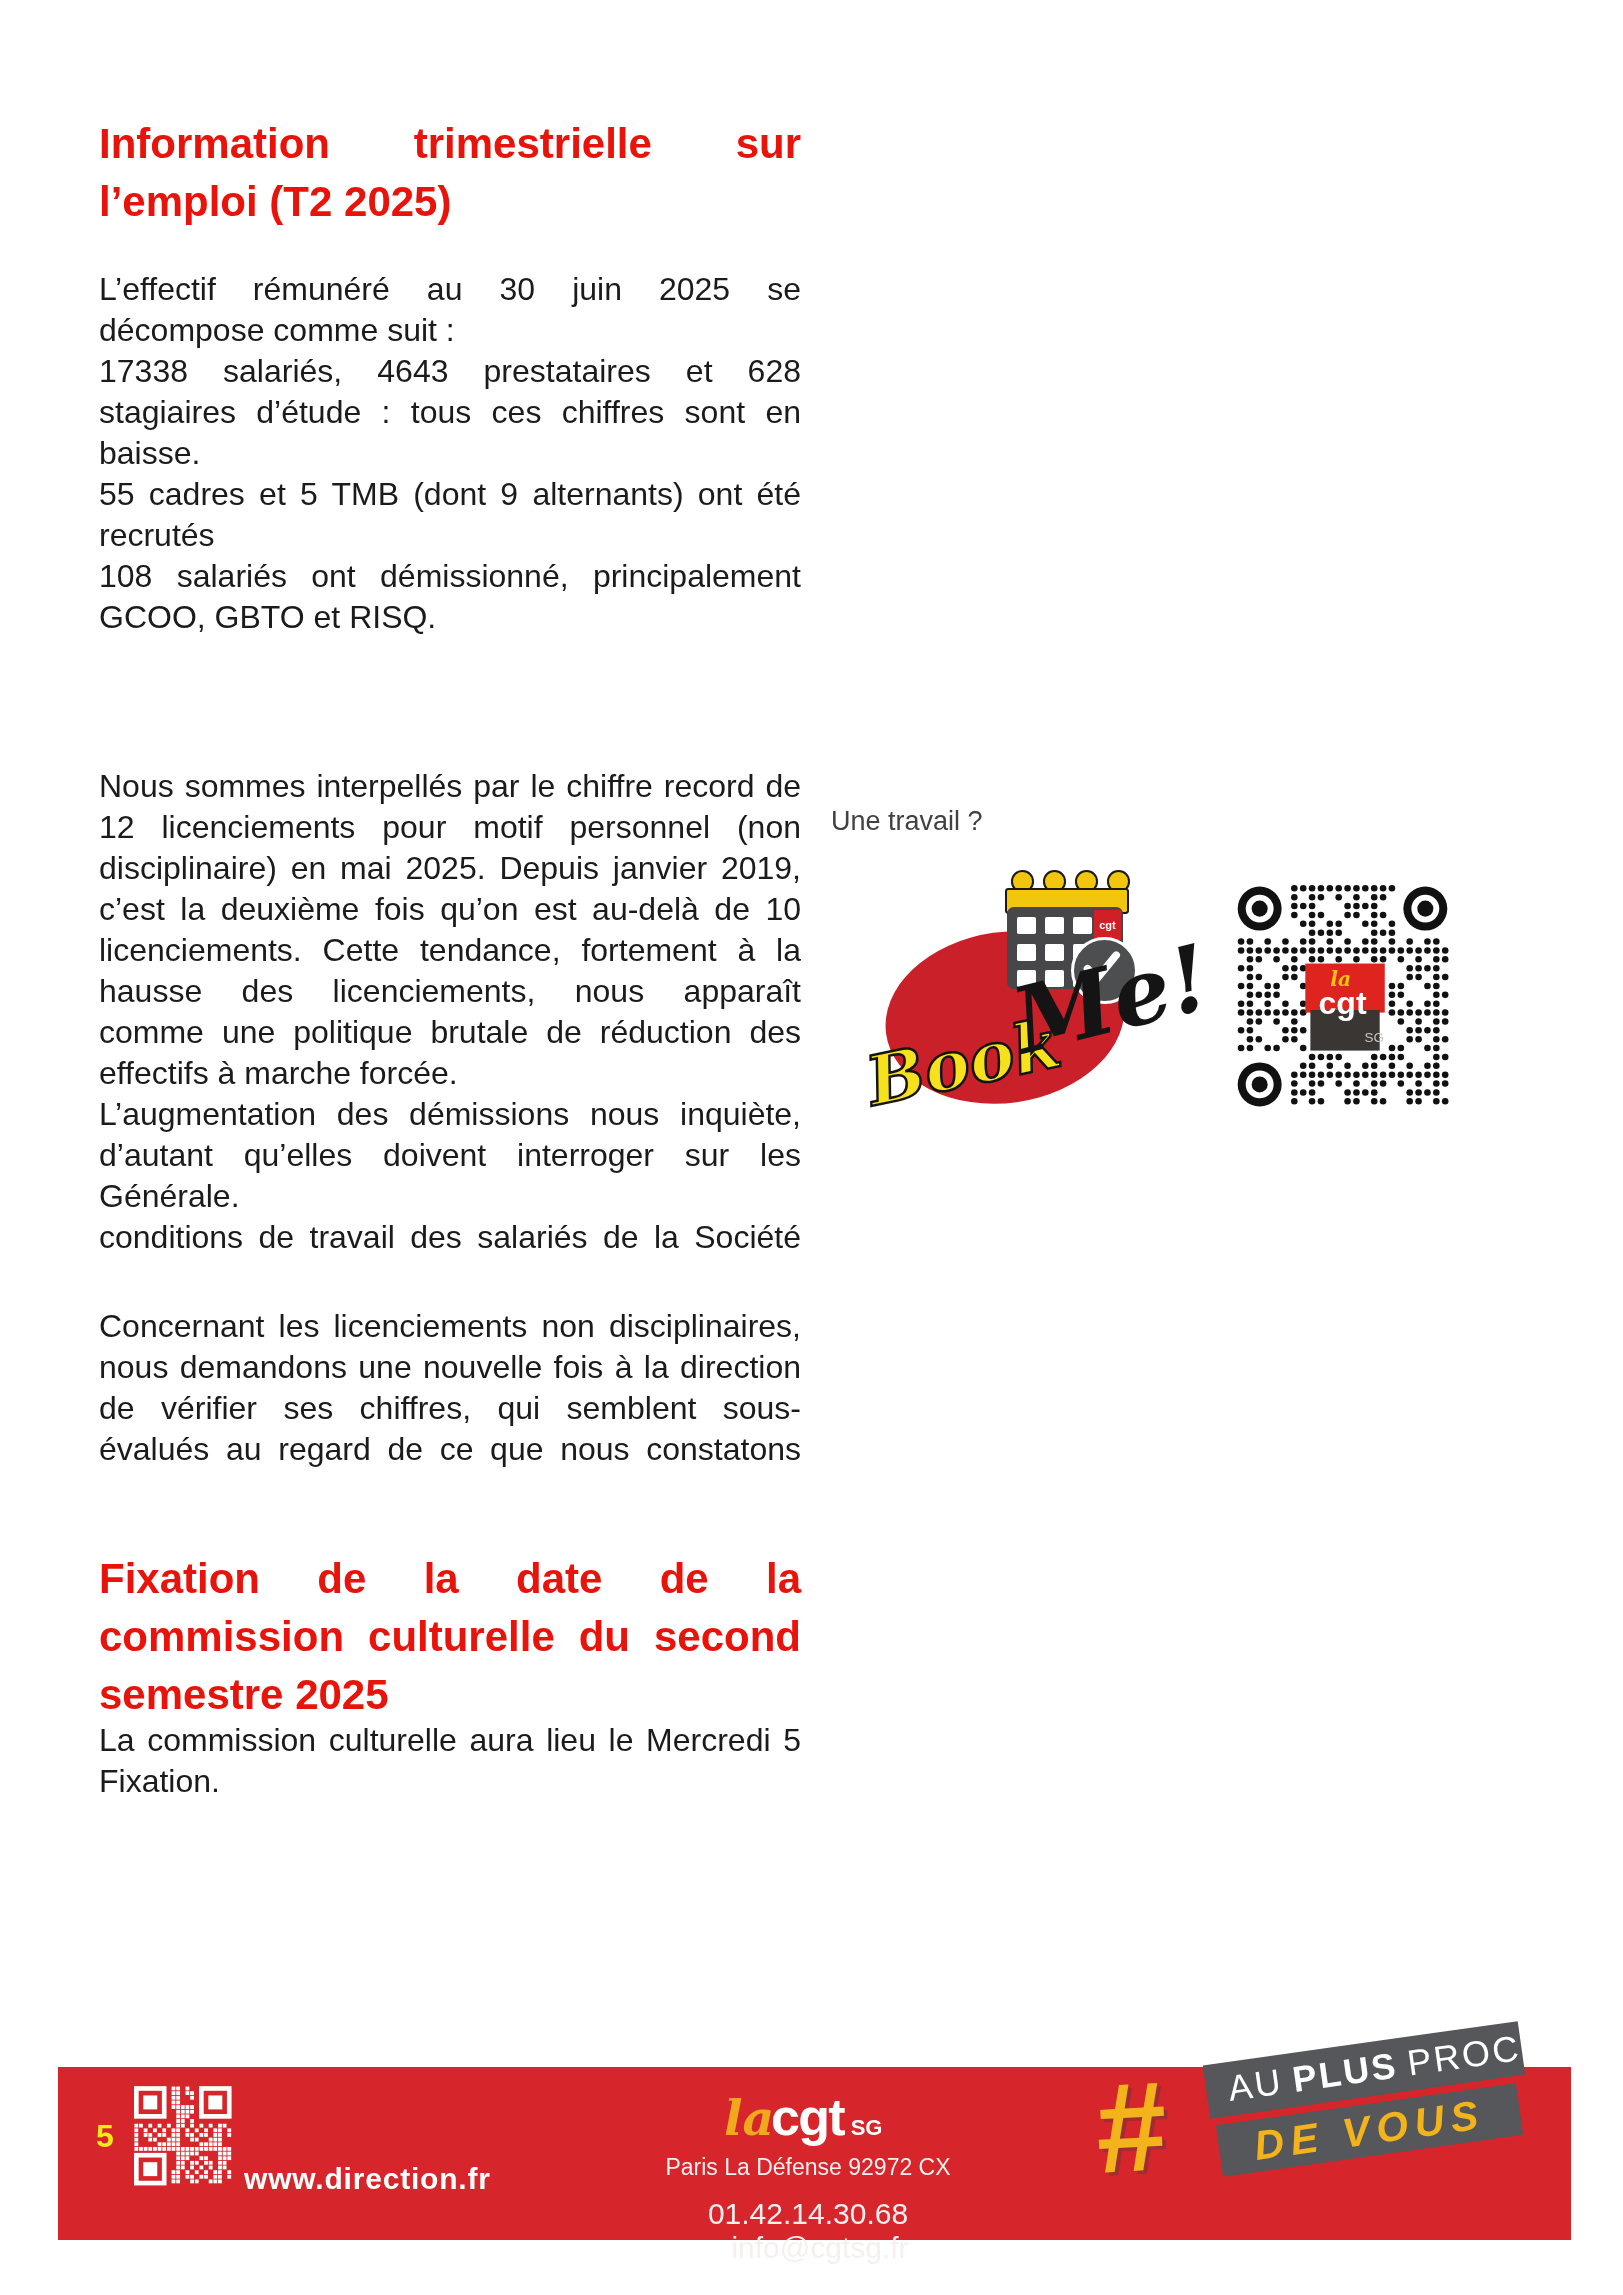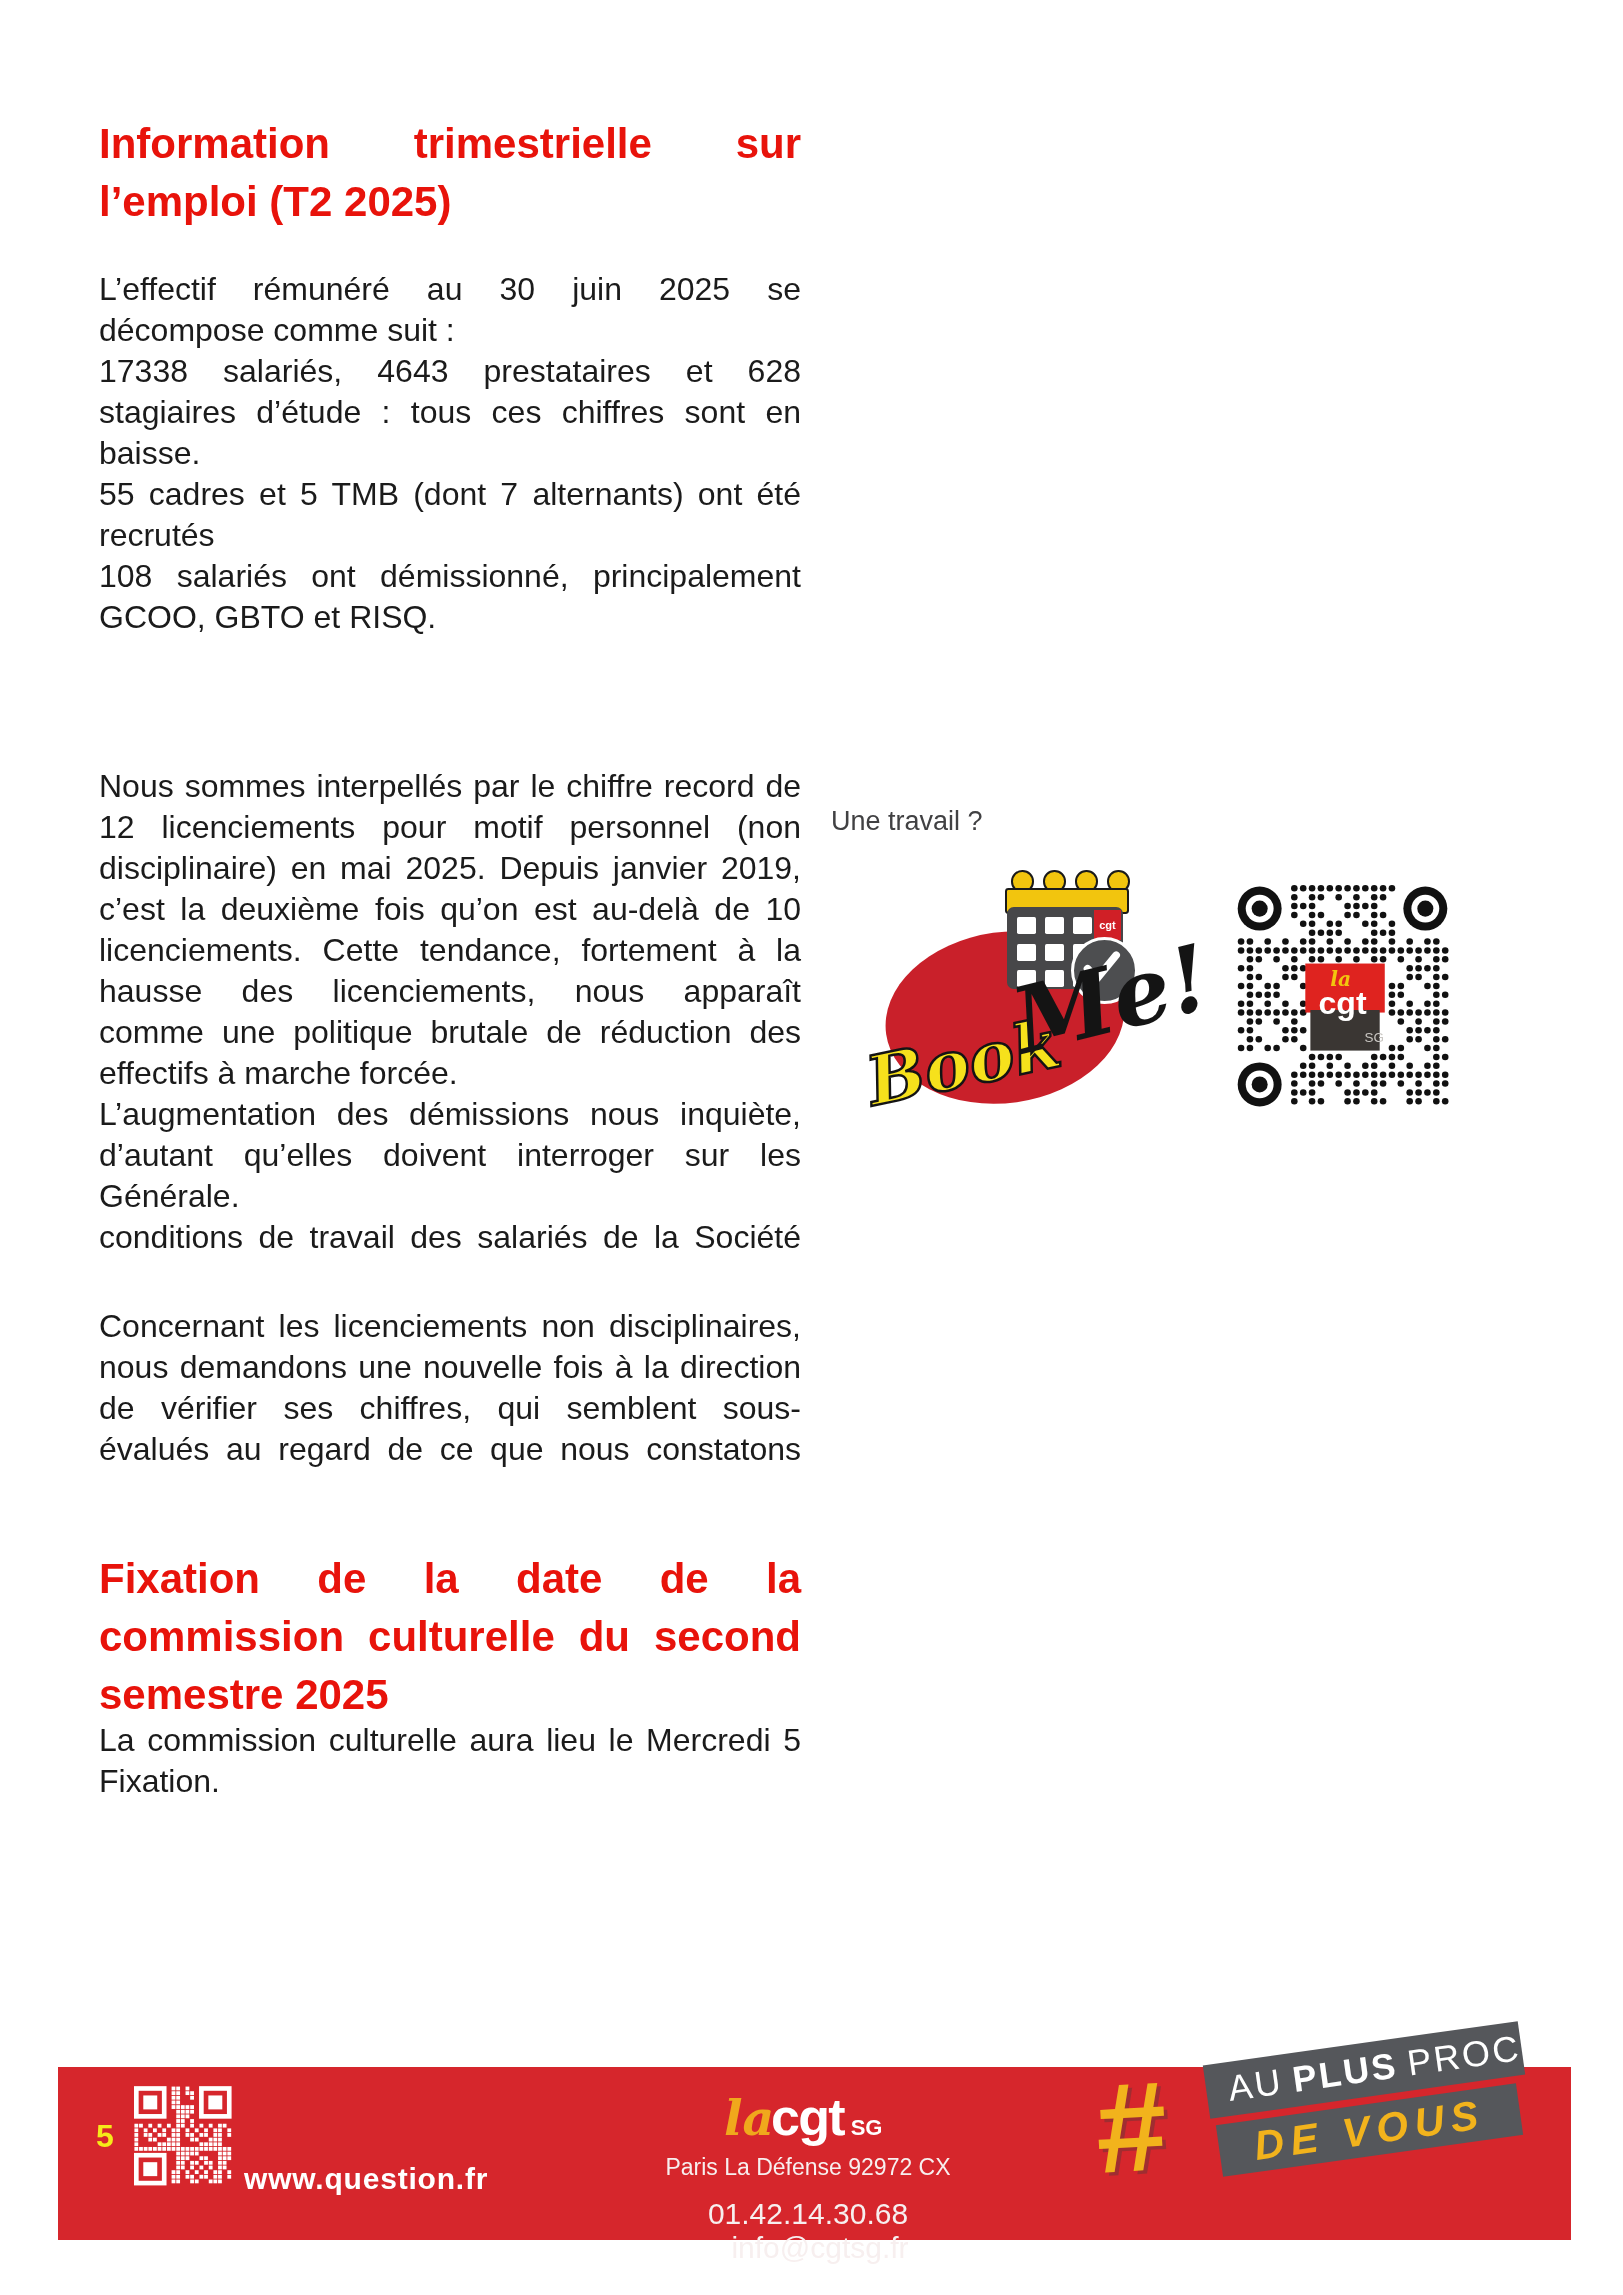--- a/index.html
+++ b/index.html
@@ -72,21 +72,21 @@
     <div class="hline">Information trimestrielle sur</div>
     <div class="hline end">l’emploi (T2 2025)</div>
   </div>
 
   <div class="block" style="top:269px">
     <div class="bline">L’effectif rémunéré au 30 juin 2025 se</div>
     <div class="bline end">décompose comme suit :</div>
     <div class="bline">17338 salariés, 4643 prestataires et 628</div>
     <div class="bline">stagiaires d’étude : tous ces chiffres sont en</div>
     <div class="bline end">baisse.</div>
-    <div class="bline">55 cadres et 5 TMB (dont 7 alternants) ont été</div>
+    <div class="bline">55 cadres et 5 TMB (dont 9 alternants) ont été</div>
     <div class="bline end">recrutés</div>
     <div class="bline">108 salariés ont démissionné, principalement</div>
     <div class="bline end">GCOO, GBTO et RISQ.</div>
   </div>
 
   <div class="block" style="top:766px">
     <div class="bline">Nous sommes interpellés par le chiffre record de</div>
     <div class="bline">12 licenciements pour motif personnel (non</div>
     <div class="bline">disciplinaire) en mai 2025. Depuis janvier 2019,</div>
     <div class="bline">c’est la deuxième fois qu’on est au-delà de 10</div>
@@ -608,21 +608,21 @@
         <rect x="11" y="11" width="16.5" height="16.5" fill="#fff"></rect>
       <rect x="77" y="0" width="38.5" height="38.5" fill="#fff"></rect>
         <rect x="82.5" y="5.5" width="27.5" height="27.5" fill="#d6262c"></rect>
         <rect x="88" y="11" width="16.5" height="16.5" fill="#fff"></rect>
       <rect x="0" y="79" width="38.5" height="38.5" fill="#fff"></rect>
         <rect x="5.5" y="84.5" width="27.5" height="27.5" fill="#d6262c"></rect>
         <rect x="11" y="90" width="16.5" height="16.5" fill="#fff"></rect>
     </g>
   </svg>
 
-  <div class="website">www.question.fr</div>
+  <div class="website">www.direction.fr</div>
 
   <div class="cgt-lockup">
     <span class="cgt-la">la</span>
     <span class="cgt-cgt">cgt</span>
     <span class="cgt-sg">SG</span>
   </div>
   <div class="address">Paris La Défense 92972 CX</div>
   <div class="contact">
     <span>01.42.14.30.68</span>
     <span class="email">info@cgtsg.fr</span>

